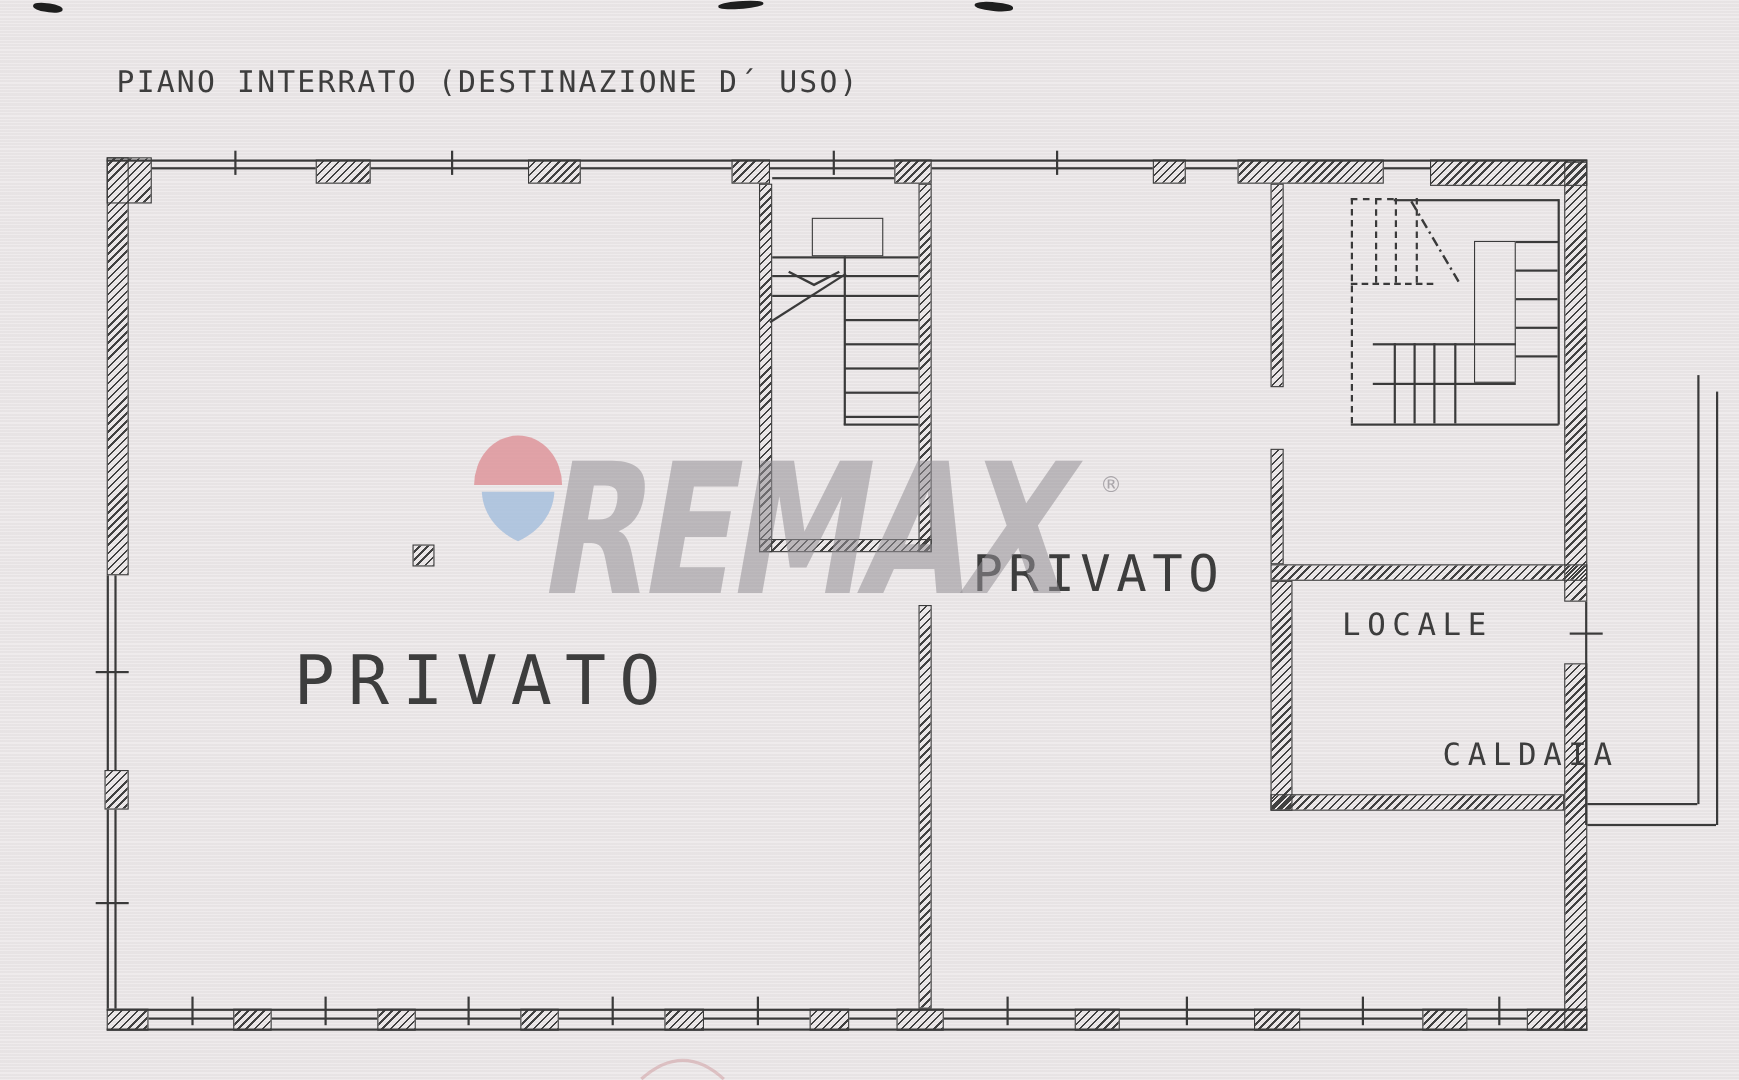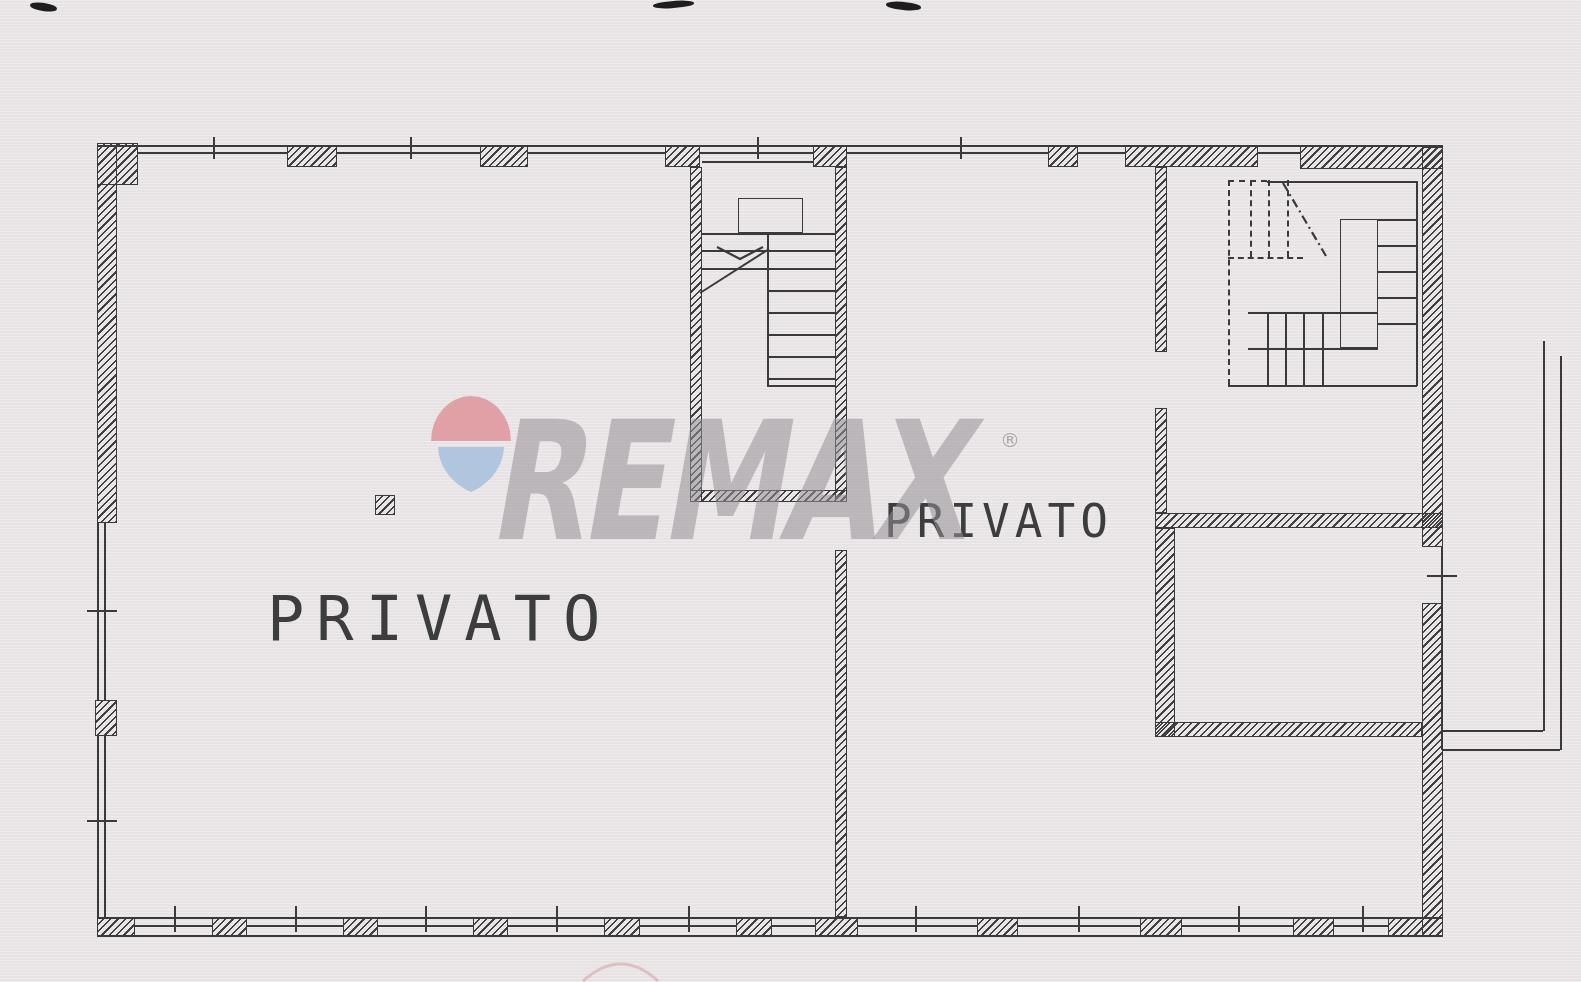--- a/index.html
+++ b/index.html
@@ -37,20 +37,21 @@
     font-family:"DejaVu Sans",sans-serif;font-size:20px;color:rgba(148,144,150,0.75);
   }
   #overlay-svg{position:absolute;inset:0;z-index:4;}
   #balloon-svg{position:absolute;inset:0;z-index:5;}
 </style>
 </head>
 <body>
 
 <div class="sheet">
 
+  <div id="title" class="plot-text">PIANO INTERRATO (DESTINAZIONE D´ USO)</div>
 
   <div id="plan">
       <div class="hatch" style="left: 97px; top: 143px; width: 20px; height: 380px;"></div>
       <div class="hatch" style="left: 97px; top: 143px; width: 41px; height: 42px;"></div>
       <div class="hatch" style="left: 95px; top: 700px; width: 22px; height: 36px;"></div>
       <div class="hatch" style="left: 287px; top: 145px; width: 50px; height: 22px;"></div>
       <div class="hatch" style="left: 480px; top: 145px; width: 48px; height: 22px;"></div>
       <div class="hatch" style="left: 665px; top: 145px; width: 35px; height: 22px;"></div>
       <div class="hatch" style="left: 813px; top: 145px; width: 34px; height: 22px;"></div>
       <div class="hatch" style="left: 1048px; top: 145px; width: 30px; height: 22px;"></div>
@@ -157,20 +158,22 @@
       <div class="tickh" style="left: 87px; top: 610px; width: 30px;"></div>
       <div class="tickh" style="left: 87px; top: 820px; width: 30px;"></div>
       <div class="tickh" style="left: 1427px; top: 575px; width: 30px;"></div>
       <div class="mark" style="left: 30px; top: 3px; width: 27px; height: 8px; transform: rotate(8deg);"></div>
       <div class="mark" style="left: 653px; top: 1px; width: 41px; height: 7px; transform: rotate(-4deg);"></div>
       <div class="mark" style="left: 886px; top: 2px; width: 35px; height: 8px; transform: rotate(5deg);"></div>
     </div>
 
   <div id="privato-left" class="plot-text">PRIVATO</div>
   <div id="privato-right" class="plot-text">PRIVATO</div>
+  <div id="boiler-label" class="plot-text"><span>LOCALE</span><br>
+    <span>CALDAIA</span></div>
 
   <svg id="overlay-svg" width="1581" height="982">
     <polyline points="717,247 740,259 763,247" fill="none" stroke="#3a3a3a" stroke-width="2.2"></polyline>
     <line x1="700" y1="293" x2="769" y2="249" stroke="#3a3a3a" stroke-width="2"></line>
     <line x1="1283" y1="183" x2="1326" y2="256" stroke="#3a3a3a" stroke-width="2.2" stroke-dasharray="9 4 2 4"></line>
     <path d="M583,981 Q621,947 658,981" fill="none" stroke="rgba(195,120,125,0.35)" stroke-width="3"></path>
   </svg>
 
   <svg id="balloon-svg" width="1581" height="982">
     <path d="M431,441 A40,45 0 0 1 511,441 Z" fill="#dd9096" opacity="0.8"></path>

